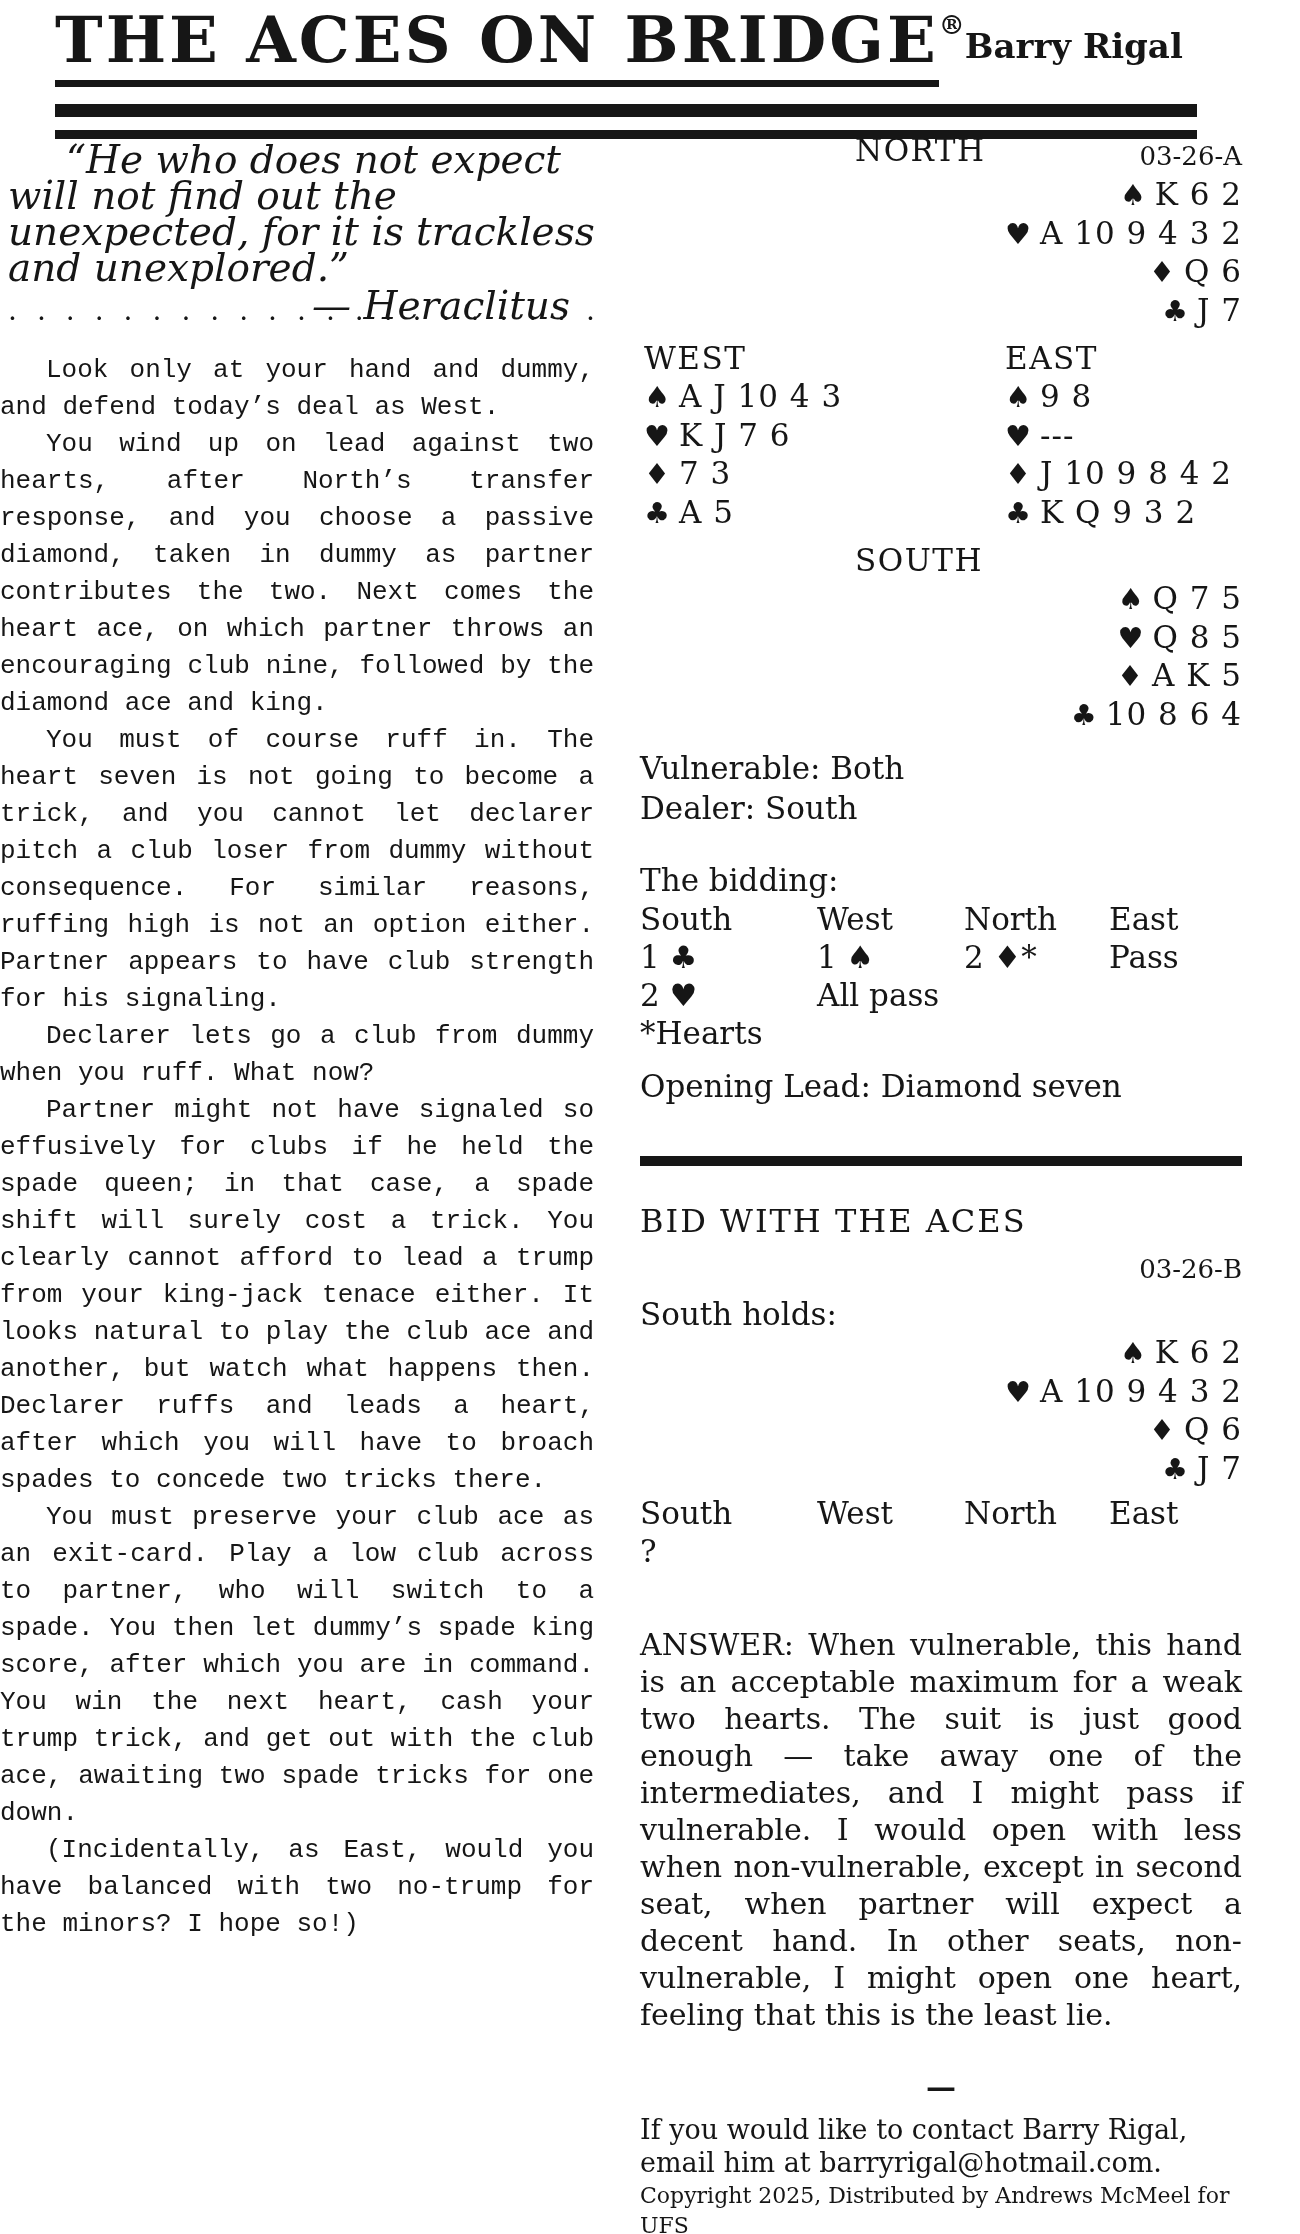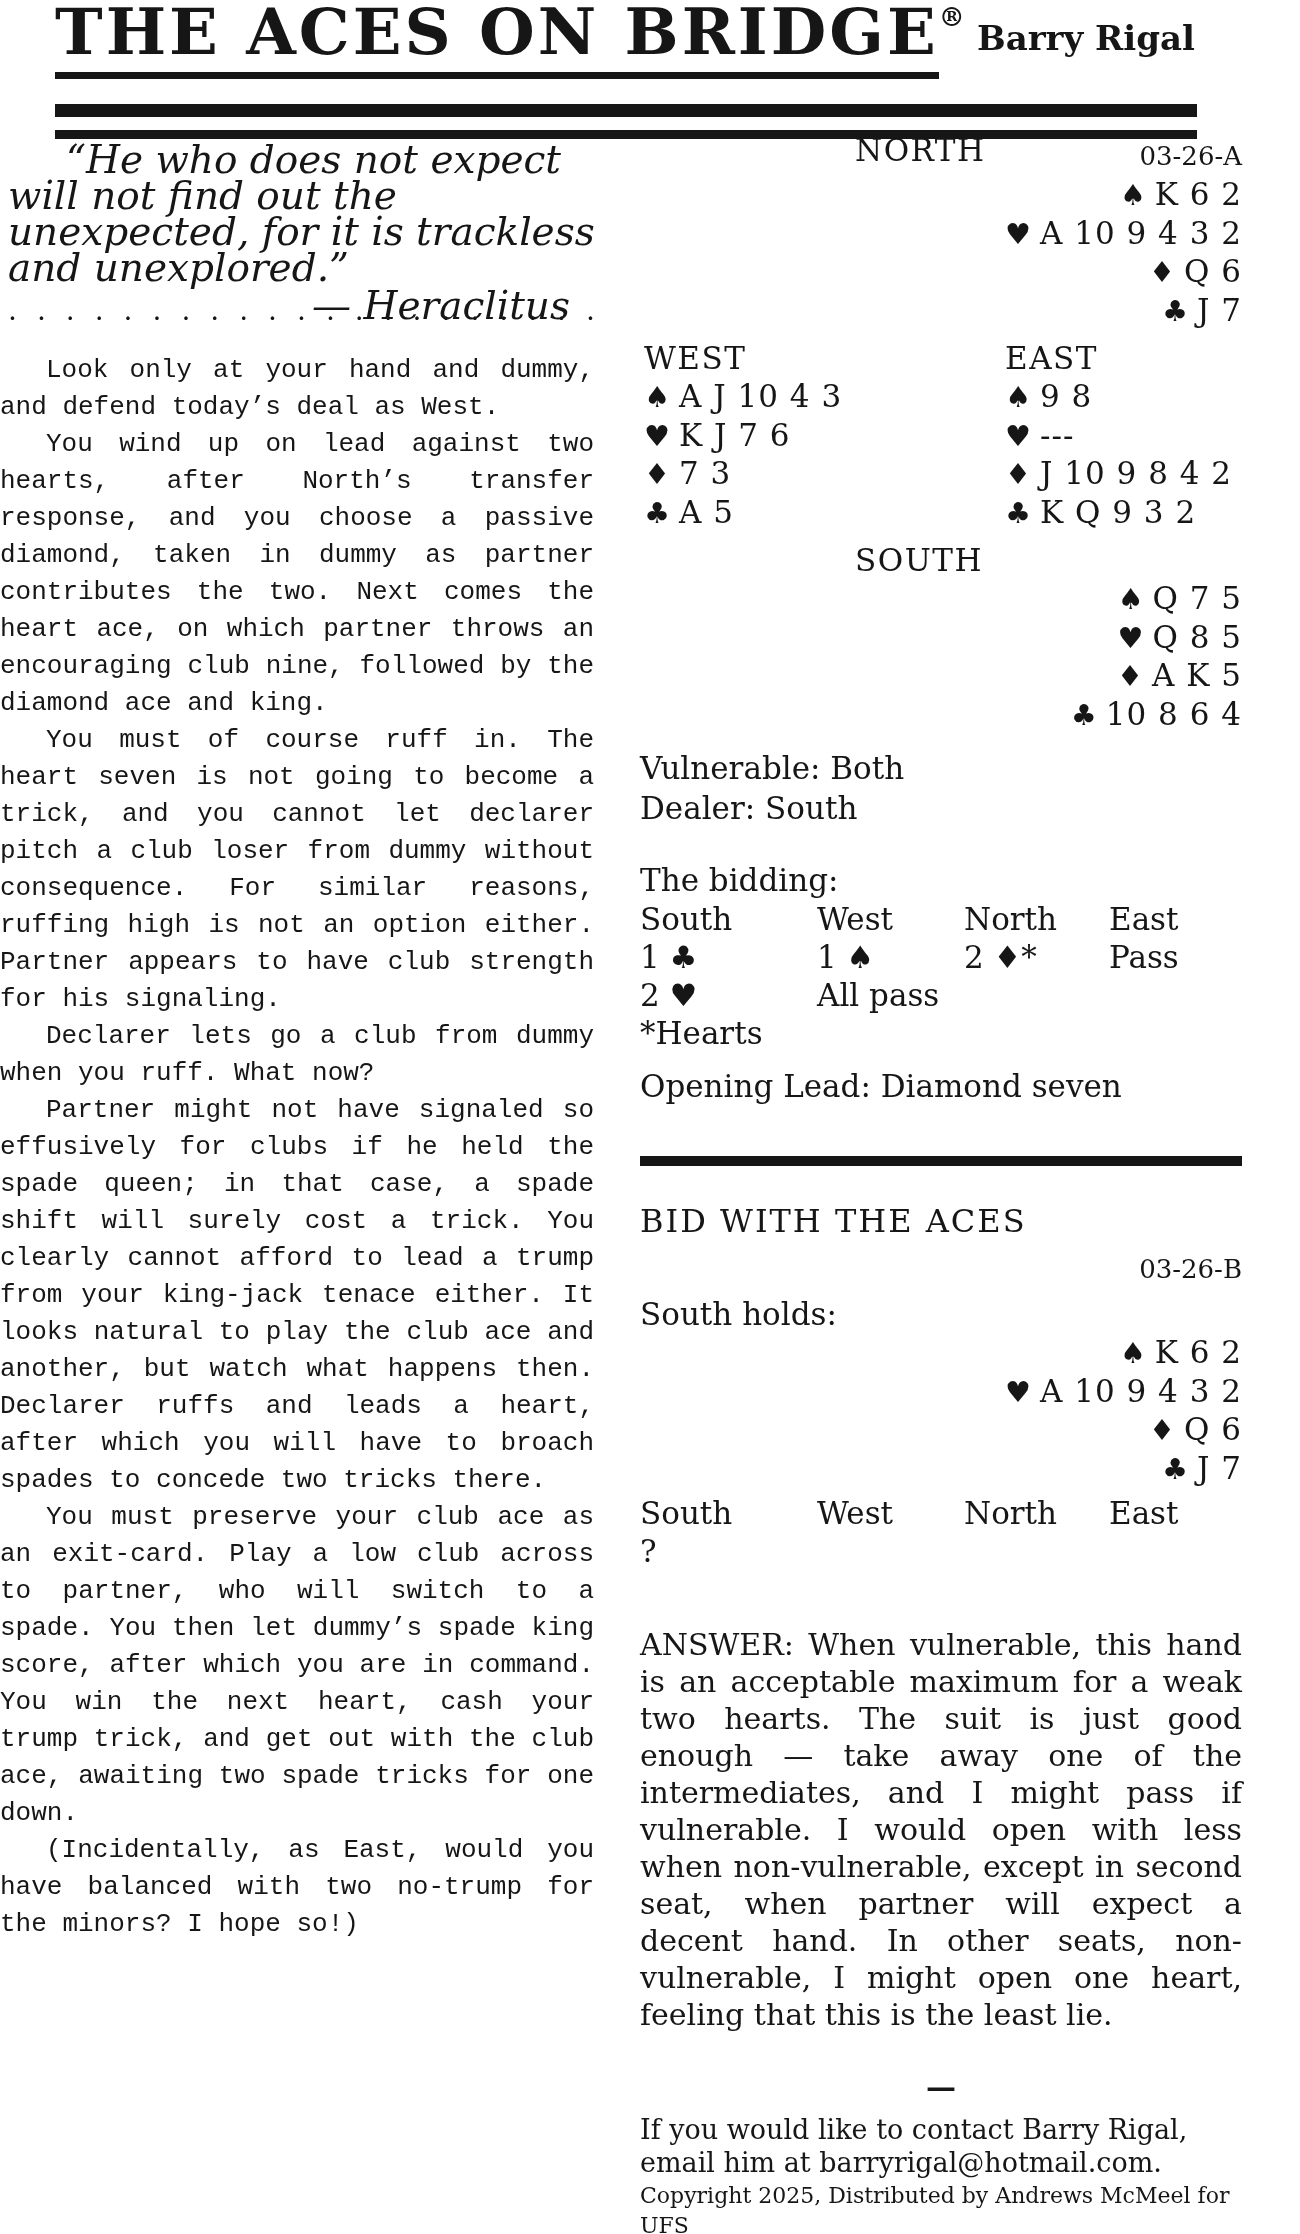--- a/index.html
+++ b/index.html
@@ -2,22 +2,22 @@
 <html><head>
 <meta charset="utf-8">
 <style>
   * { margin:0; padding:0; box-sizing:border-box; }
   html,body { background:#ffffff; }
   body { width:1300px; height:2234px; position:relative; overflow:hidden;
          font-family:"DejaVu Serif", serif; color:#161616; }
   .page { position:absolute; inset:0; }
 
   
-  .masthead { position:absolute; left:55px; top:0; width:1142px;
-              display:flex; align-items:flex-end; justify-content:space-between; }
+  .masthead { position:absolute; left:55px; top:8px; width:1142px;
+              display:flex; align-items:flex-end; }
   .title { font-size:64px; font-weight:bold; letter-spacing:3px; line-height:1.0; white-space:nowrap; }
   .title-text { border-bottom:7px solid #161616; padding-bottom:3px; }
   .title sup { font-size:26px; font-weight:bold; vertical-align:28px; letter-spacing:0; }
   .byline { font-size:34px; font-weight:bold; margin-bottom:6px; margin-right:2px; }
   .rule-a { position:absolute; left:55px; top:104px; width:1142px; height:13px; background:#161616; }
   .rule-b { position:absolute; left:55px; top:130px; width:1142px; height:9px;  background:#161616; }
 
   
   .quote { position:absolute; left:8px; top:142px; width:592px;
            font-style:italic; font-size:39px; line-height:36px; }

